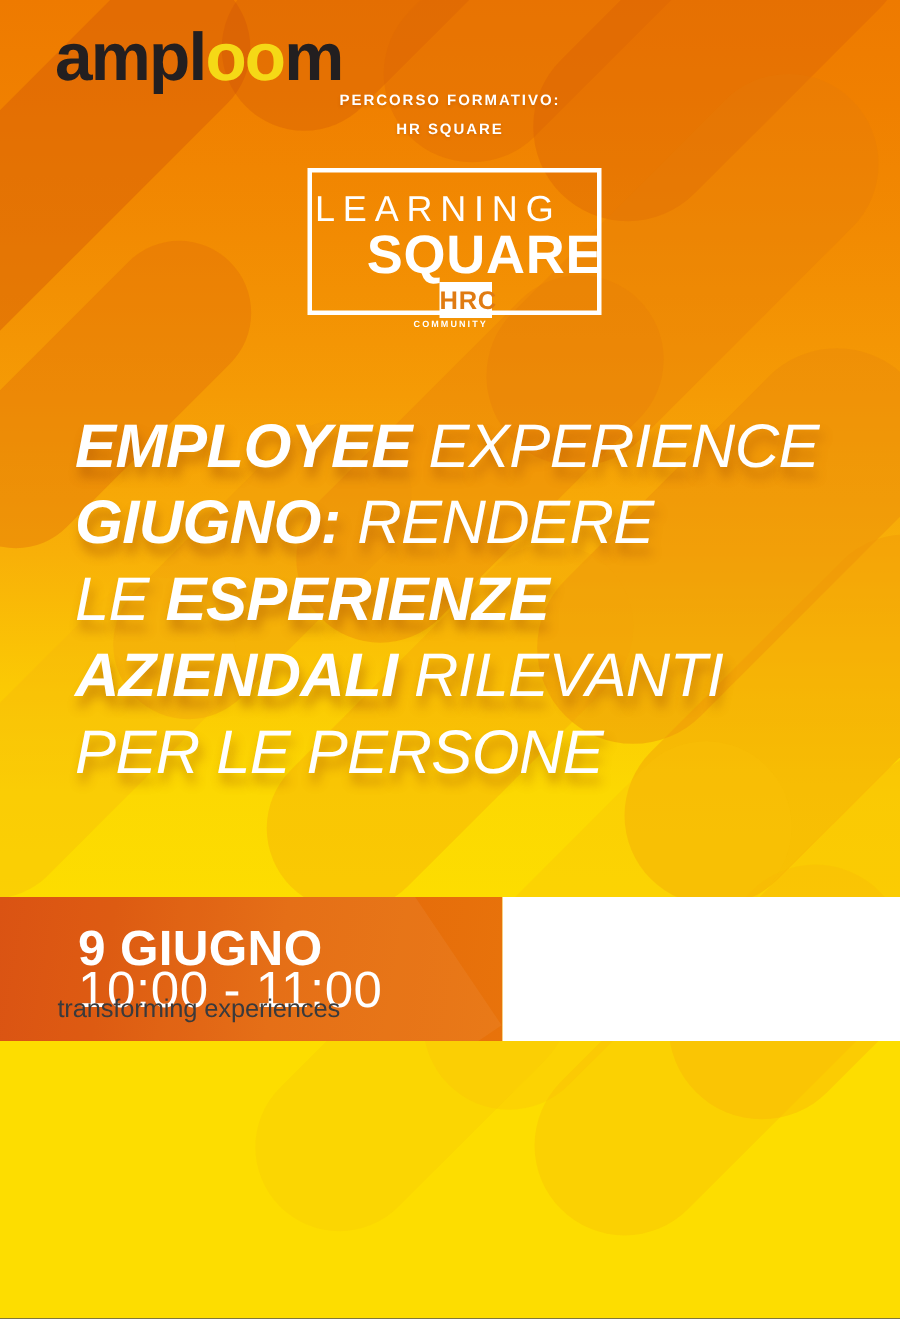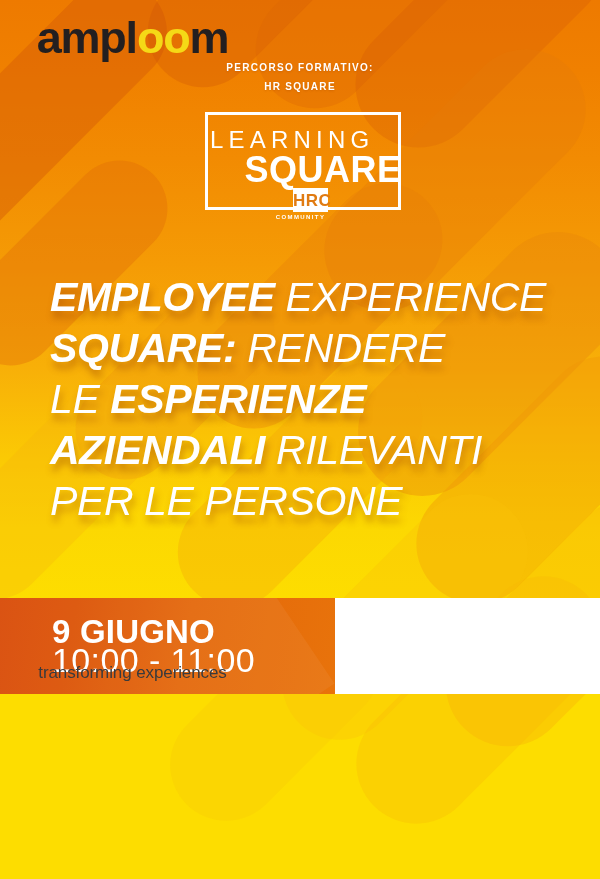--- a/index.html
+++ b/index.html
@@ -245,21 +245,21 @@
   <div class="ls-box"></div>
   <div class="ls-learning">LEARNING</div>
   <div class="ls-square">SQUARE</div>
   <div class="hrc-badge">
     <span class="hrc-text">HRC</span>
   </div>
   <div class="hrc-community">COMMUNITY</div>
 
   <div class="headline" id="headline">
       <span class="ln"><b>EMPLOYEE</b><span> EXPERIENCE</span></span>
-      <span class="ln"><b>SQUARE:</b><span> RENDERE</span></span>
+      <span class="ln"><b>GIUGNO:</b><span> RENDERE</span></span>
       <span class="ln"><span>LE </span><b>ESPERIENZE</b></span>
       <span class="ln"><b>AZIENDALI</b><span> RILEVANTI</span></span>
       <span class="ln"><span>PER LE PERSONE</span></span>
     </div>
 
   <div class="banner">
     <div class="banner-sheen"></div>
   </div>
   <div class="banner-date">9 GIUGNO</div>
   <div class="banner-time">10:00 - 11:00</div>

